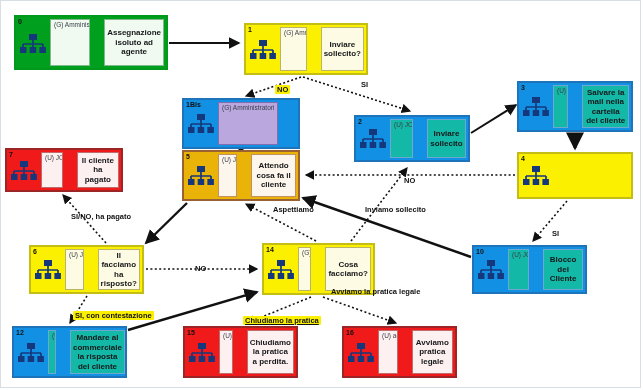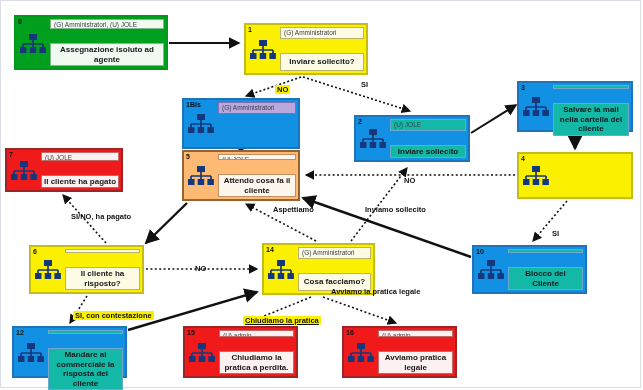--- a/index.html
+++ b/index.html
@@ -34,21 +34,21 @@
     font-size:7px;font-weight:bold;color:#111;
     line-height:8px;
   }
   .node .orgicon{
     position:absolute;left:50%;top:52%;
     transform:translate(-50%,-50%);
     width:26px;height:20px;
   }
   .node .right{
     flex:1 1 auto;
-    display:flex;flex-direction:column;
+    display:flex;flex-direction:row;
     padding:2px 2px 2px 0;
     gap:14px;
     min-width:0;
   }
   .node .role{
     border:1px solid #9aa0ad;
     font-size:6.5px;
     color:#3a3f4a;
     padding:1px 3px;
     line-height:8px;
@@ -71,21 +71,21 @@
 
   
   .t-green{background:#00a01e;border-color:#00991c;}
   .t-green .role,.t-green .body{background:#f0faf0;border-color:#7fb98c;}
   .t-yellow{background:#fbf000;border-color:#c4bd16;}
   .t-yellow .role,.t-yellow .body{background:#fdfbe3;border-color:#b9b46a;}
   .t-blue{background:#1291e4;border-color:#1d74bb;}
   .t-blue .role,.t-blue .body{background:#14b8a6;border-color:#6fa8cf;}
   .t-blue-purple{background:#1291e4;border-color:#1d74bb;}
   .t-blue-purple .role,.t-blue-purple .body{background:#b9a7dd;border-color:#7f6fb0;}
-  .t-orange{background:#fdba74;border-color:#9a6230;}
+  .t-orange{background:#eab308;border-color:#9a6230;}
   .t-orange .role,.t-orange .body{background:#fdf6ec;border-color:#c49061;}
   .t-red{background:#f01a1a;border-color:#9e2525;}
   .t-red .role,.t-red .body{background:#fdf0f0;border-color:#c06a6a;}
 
   
   .elabel{
     position:absolute;
     font-size:7.5px;
     font-weight:bold;
     color:#111;
@@ -278,21 +278,21 @@
           <svg class="orgicon" viewBox="0 0 26 20">
             <rect x="9" y="0" width="8" height="6" fill="#15387c"></rect>
             <path d="M13,6 L13,10 M3,10 L23,10 M3,10 L3,13 M13,10 L13,13 M23,10 L23,13" stroke="#15387c" stroke-width="1.7" fill="none"></path>
             <rect x="0" y="13" width="6.5" height="6" fill="#15387c"></rect>
             <rect x="9.7" y="13" width="6.5" height="6" fill="#15387c"></rect>
             <rect x="19.4" y="13" width="6.5" height="6" fill="#15387c"></rect>
           </svg>
         </div>
         <div class="right">
           <div class="role">(U) JOLE</div>
-          <div class="body">Il cliente ha risposto?</div>
+          <div class="body">Il facciamo ha risposto?</div>
         </div>
       </div>
       <div class="node t-yellow" style="left: 261px; top: 242px; width: 113px; height: 52px;">
         <div class="left">
           <span class="num">14</span>
           <svg class="orgicon" viewBox="0 0 26 20">
             <rect x="9" y="0" width="8" height="6" fill="#15387c"></rect>
             <path d="M13,6 L13,10 M3,10 L23,10 M3,10 L3,13 M13,10 L13,13 M23,10 L23,13" stroke="#15387c" stroke-width="1.7" fill="none"></path>
             <rect x="0" y="13" width="6.5" height="6" fill="#15387c"></rect>
             <rect x="9.7" y="13" width="6.5" height="6" fill="#15387c"></rect>

